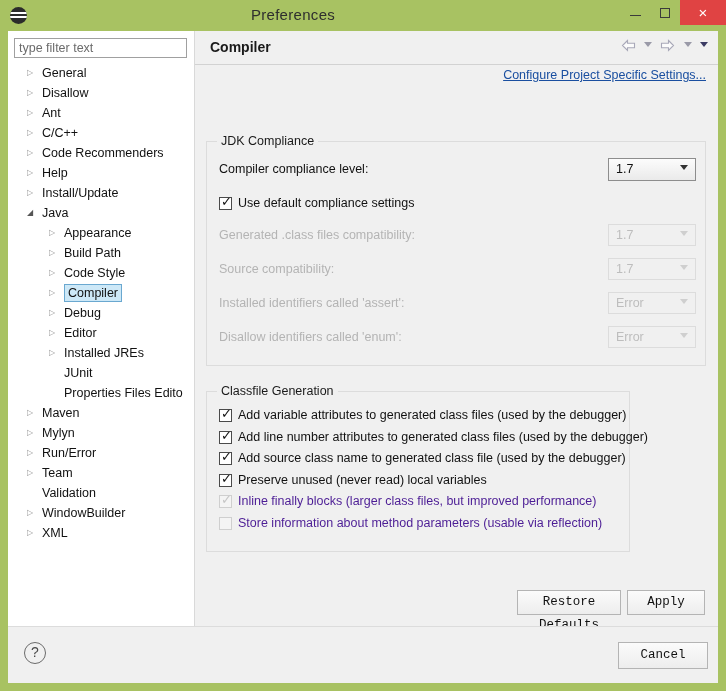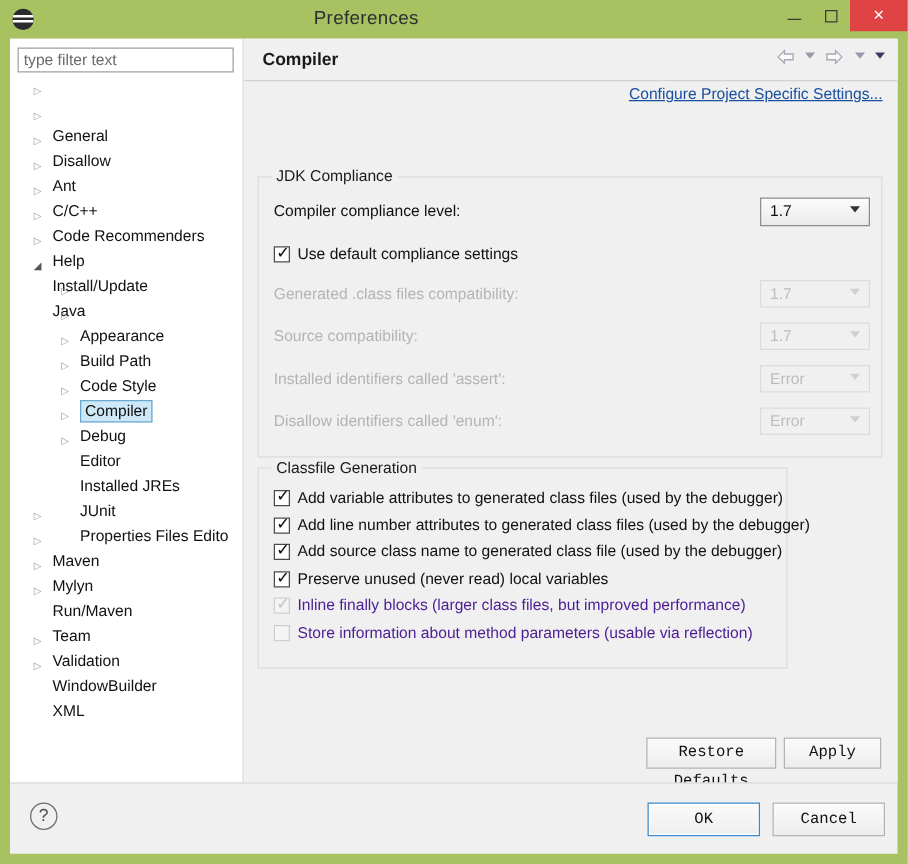--- a/index.html
+++ b/index.html
@@ -144,21 +144,20 @@
     width: 12px;
     text-align: center;
     font-size: 8px;
     color: #9a9a9a;
     line-height: 20px;
   }
   .tree-item .tlabel {
     position: absolute;
     top: 0;
     line-height: 20px;
-    margin-top: 36px;
   }
   
   .d0 .arrow { left: 16px; }
   .d0 .tlabel { left: 34px; }
   
   .d1 .arrow { left: 38px; }
   .d1 .tlabel { left: 56px; }
 
   .tree-item.expanded .arrow { color: #555; }
   .tree-item.selected .tlabel {
@@ -263,21 +262,21 @@
     padding: 0 4px;
     background: #f0f0f0;
     font-size: 12.5px;
     color: #1a1a1a;
   }
   #grp-jdk {
     left: 11px; top: 66px;
     width: 500px; height: 225px;
   }
   #grp-classfile {
-    left: 11px; top: 299px;
+    left: 11px; top: 316px;
     width: 424px; height: 161px;
   }
 
   
   .row {
     position: absolute;
     left: 0;
     width: 500px;
     height: 28px;
   }
@@ -504,21 +503,21 @@
           <div class="tree-item d0">
             <span class="arrow">▷</span>
             <span class="tlabel">Maven</span>
           </div>
           <div class="tree-item d0">
             <span class="arrow">▷</span>
             <span class="tlabel">Mylyn</span>
           </div>
           <div class="tree-item d0">
             <span class="arrow">▷</span>
-            <span class="tlabel">Run/Maven</span>
+            <span class="tlabel">Run/Error</span>
           </div>
           <div class="tree-item d0">
             <span class="arrow">▷</span>
             <span class="tlabel">Team</span>
           </div>
           <div class="tree-item d0">
             <span class="arrow"></span>
             <span class="tlabel">Validation</span>
           </div>
           <div class="tree-item d0">
@@ -648,16 +647,15 @@
           </div>
       </div>
 
       <div class="btn" id="btn-restore">Restore Defaults</div>
       <div class="btn" id="btn-apply">Apply</div>
     </div>
   </div>
 
   <div id="footer">
     <div id="help-icon">?</div>
-    <div class="btn" id="btn-ok">OK</div>
     <div class="btn" id="btn-cancel">Cancel</div>
   </div>
 </div>
 
 </body></html>

